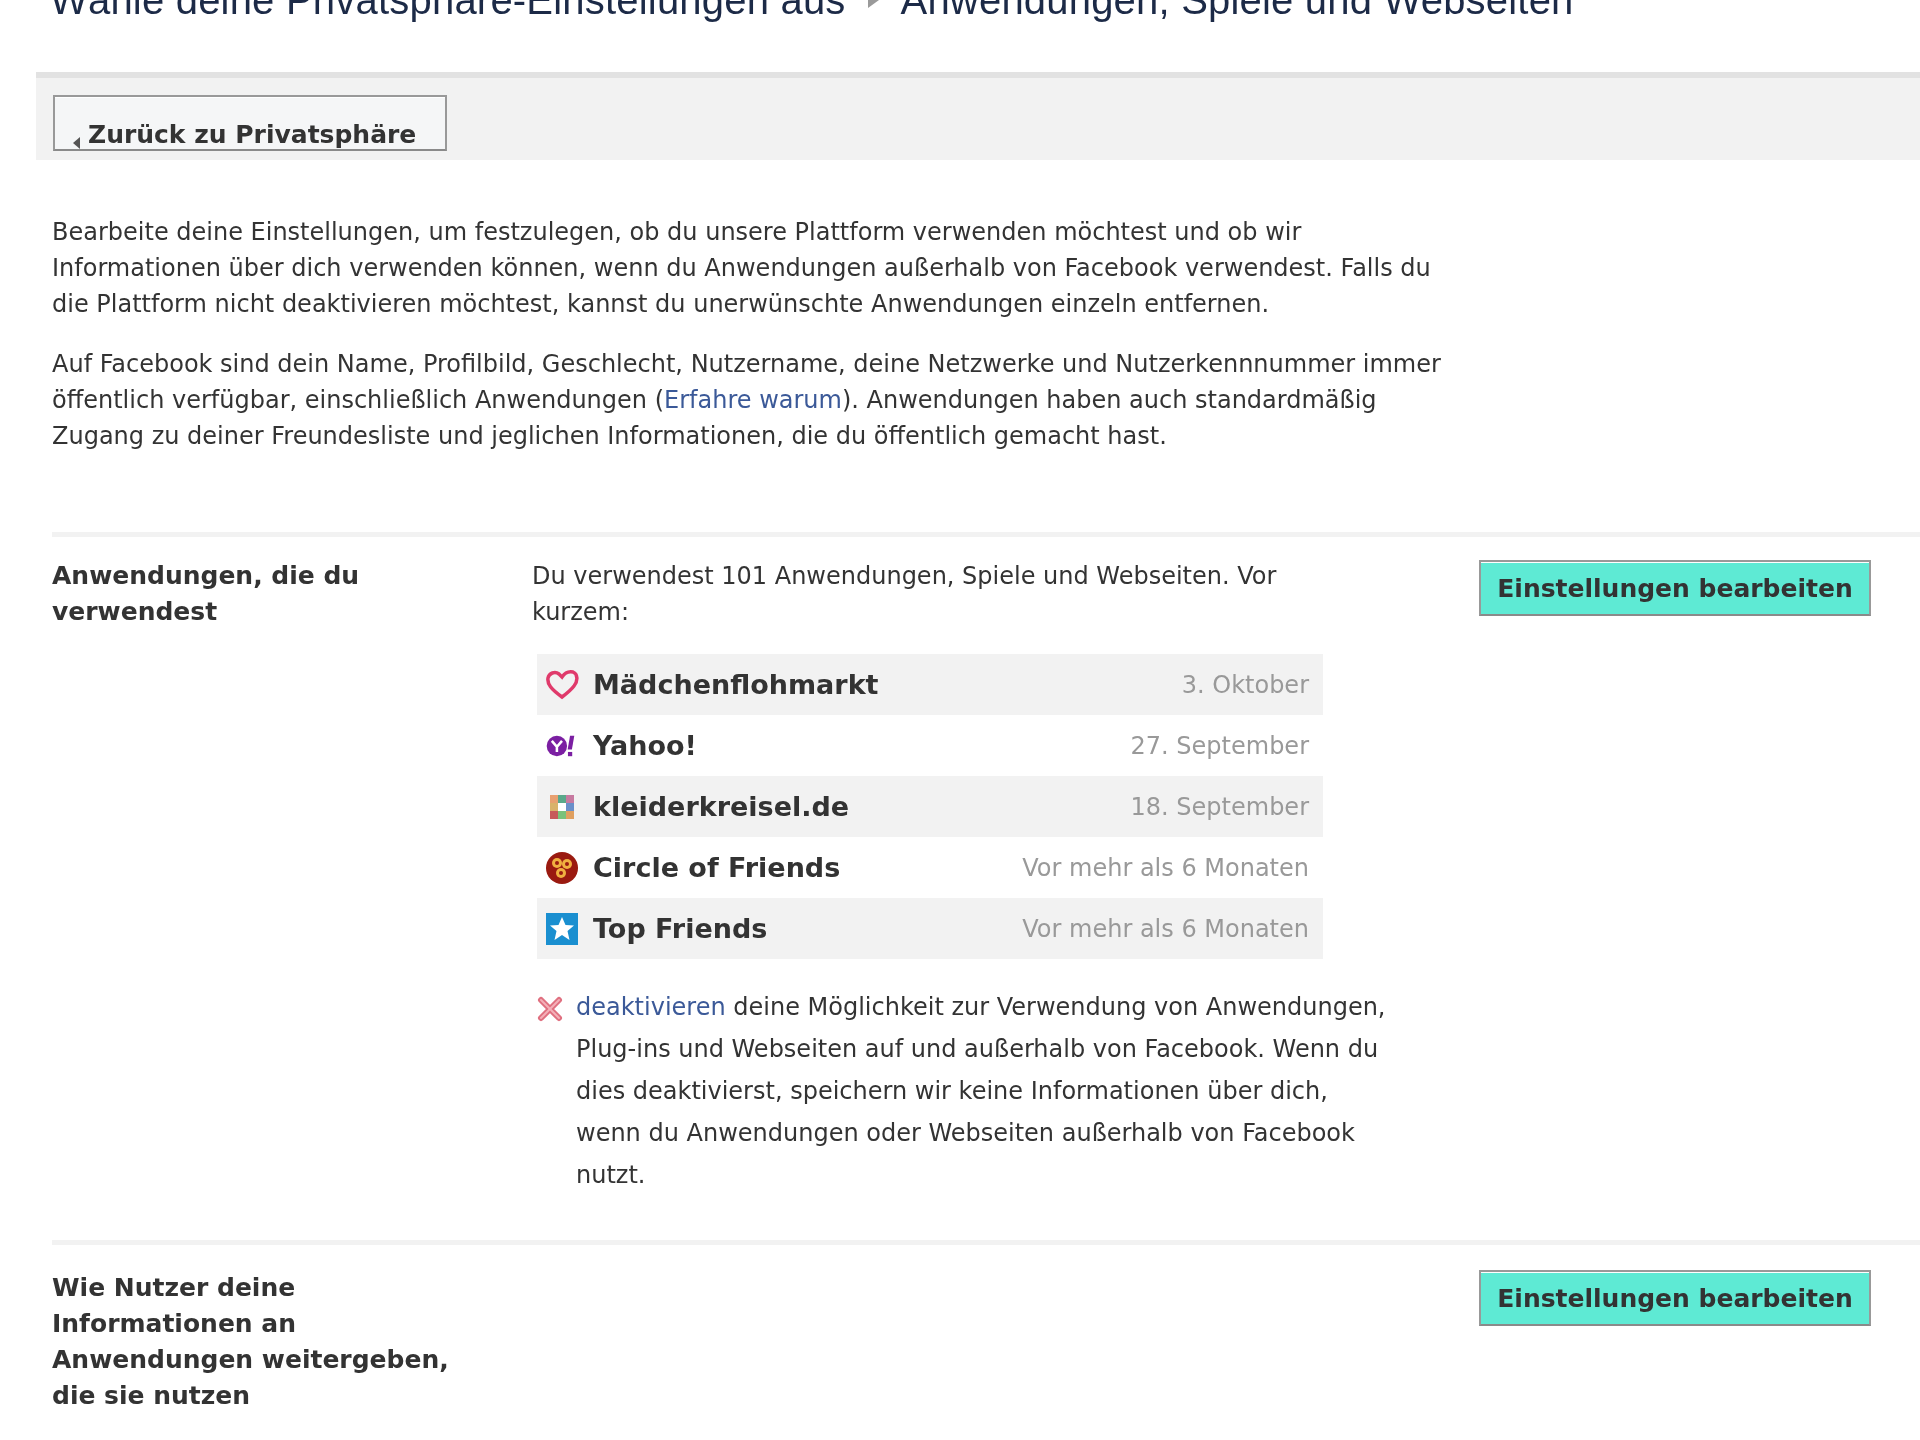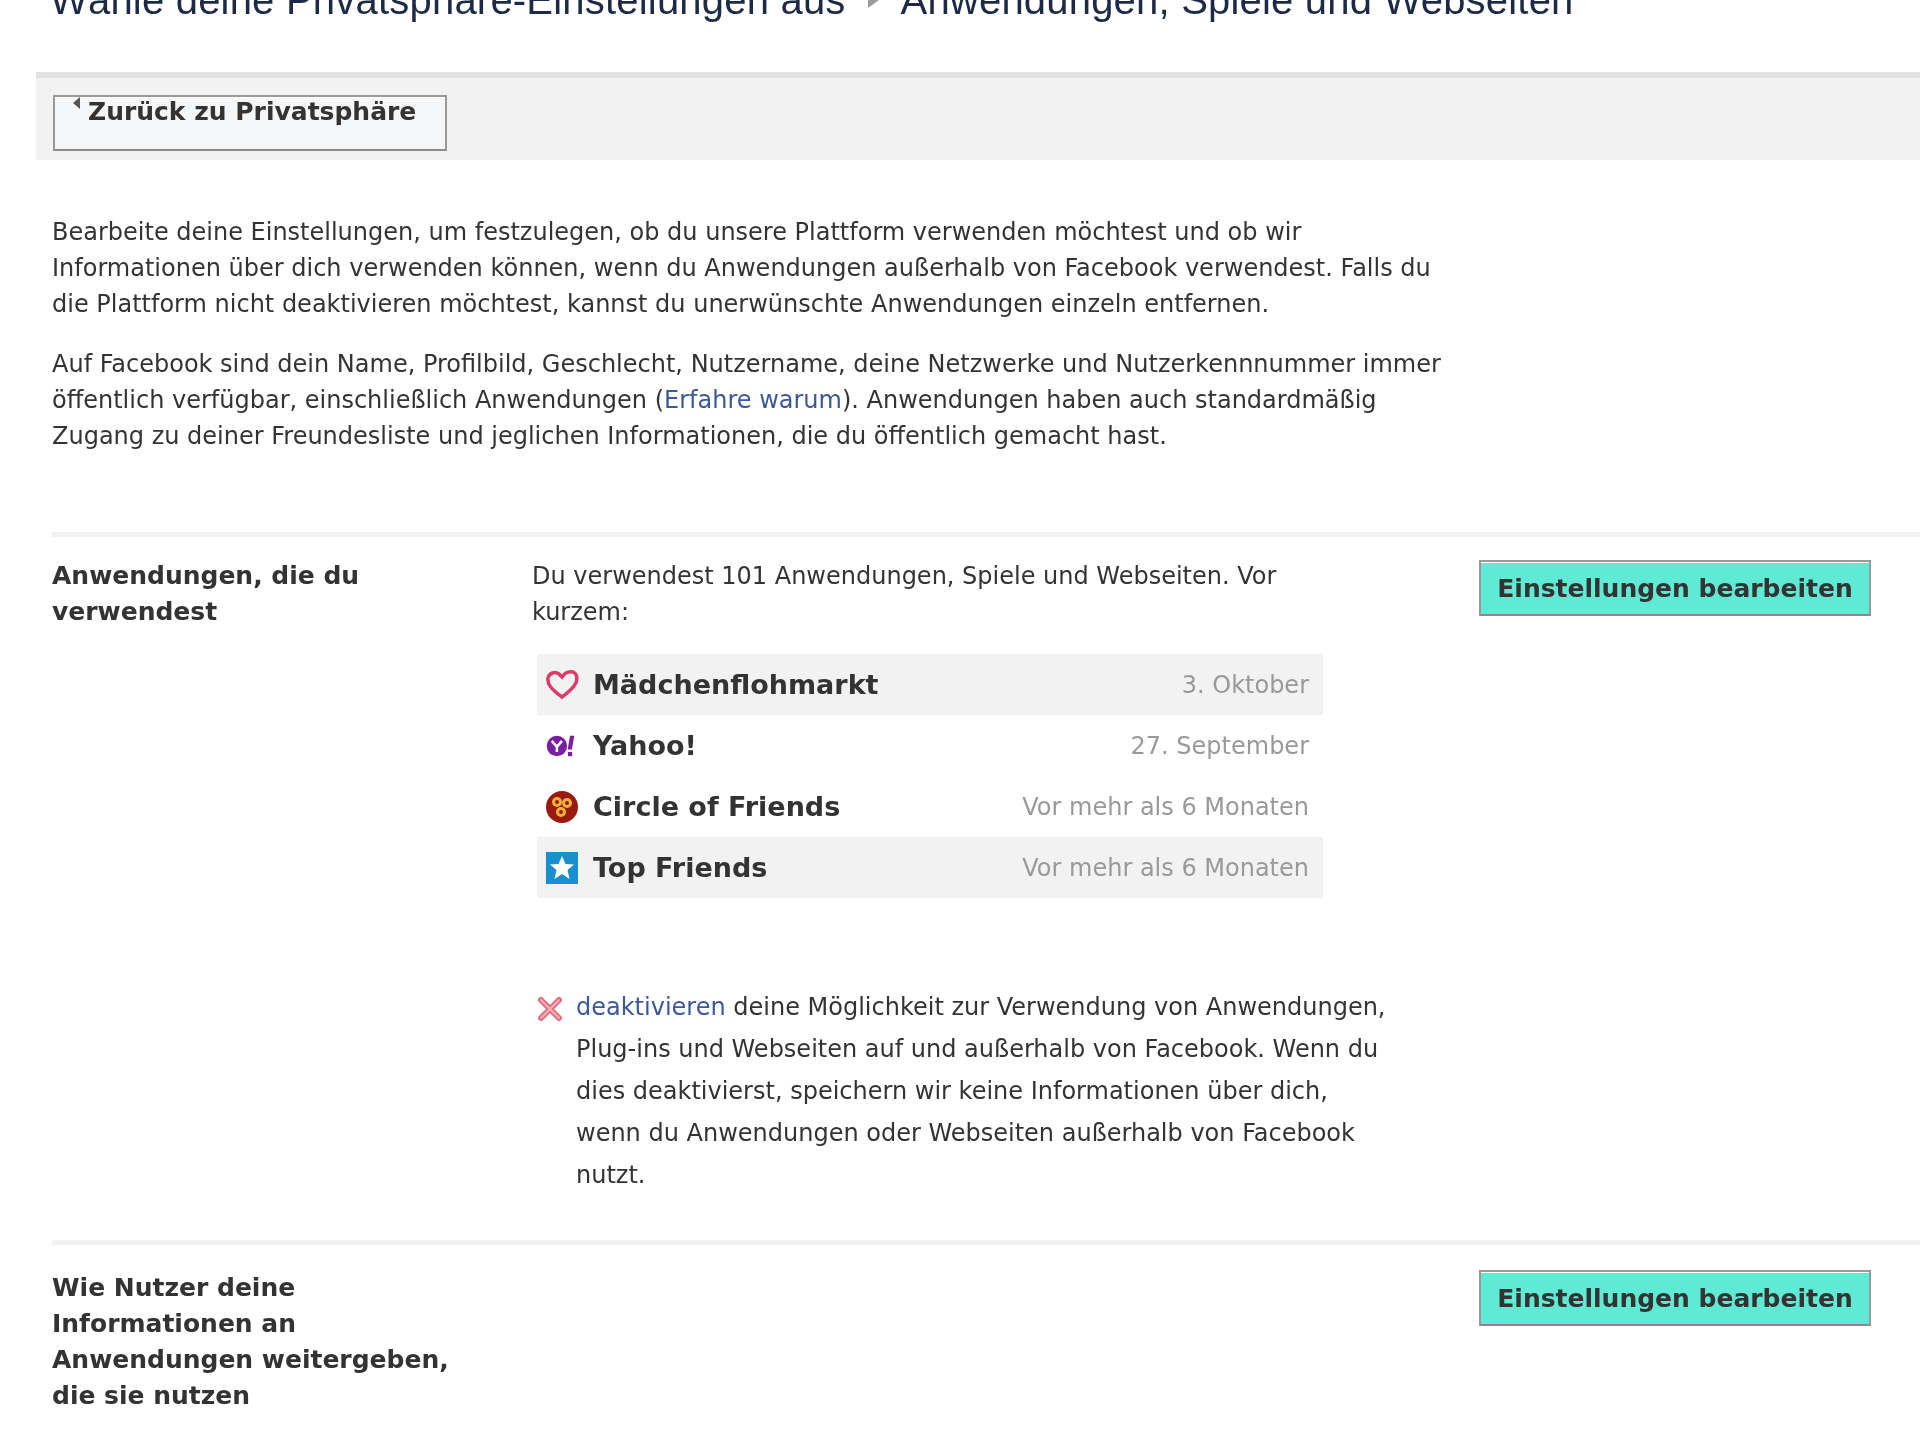--- a/index.html
+++ b/index.html
@@ -54,21 +54,21 @@
       width: 394px;
       background: #f5f6f7;
       border: 2px solid #999999;
       border-bottom-color: #8a8a8a;
       box-shadow: inset 0 1px 0 #ffffff;
       font-family: "DejaVu Sans", sans-serif;
       font-weight: bold;
       font-size: 25px;
       color: #333333;
       display: flex;
-      align-items: flex-start;
+      align-items: flex-end;
       padding-left: 18px;
       cursor: pointer;
     }
     .back-button .chev {
       display: inline-block;
       width: 0; height: 0;
       border-top: 6px solid transparent;
       border-bottom: 6px solid transparent;
       border-right: 7px solid #555;
       margin-right: 8px;
@@ -231,20 +231,37 @@
           <circle cx="14" cy="15" r="12" fill="#7b1fa2"></circle>
           <path d="M8 9 L14 16 L20 9 M14 16 L14 22" stroke="#ffffff" stroke-width="3" fill="none"></path>
           <rect x="30" y="3" width="5" height="16" fill="#7b1fa2" transform="skewX(-10)"></rect>
           <rect x="27" y="22" width="5" height="5" fill="#7b1fa2"></rect>
         </svg>
       </span>
       <span class="app-name">Yahoo!</span>
       <span class="app-date">27. September</span>
     </div>
 
+    <div class="app-row shaded">
+      <span class="app-icon">
+        <svg width="30" height="30" viewBox="0 0 30 30">
+          <rect x="3" y="3" width="8" height="8" fill="#e8a070"></rect>
+          <rect x="11" y="3" width="8" height="8" fill="#5aa88a"></rect>
+          <rect x="19" y="3" width="8" height="8" fill="#c77aa0"></rect>
+          <rect x="3" y="11" width="8" height="8" fill="#d9b26a"></rect>
+          <rect x="11" y="11" width="8" height="8" fill="#ffffff"></rect>
+          <rect x="19" y="11" width="8" height="8" fill="#6a8fc9"></rect>
+          <rect x="3" y="19" width="8" height="8" fill="#c75a5a"></rect>
+          <rect x="11" y="19" width="8" height="8" fill="#7ac27a"></rect>
+          <rect x="19" y="19" width="8" height="8" fill="#e0a060"></rect>
+        </svg>
+      </span>
+      <span class="app-name">kleiderkreisel.de</span>
+      <span class="app-date">18. September</span>
+    </div>
 
     <div class="app-row">
       <span class="app-icon">
         <svg width="34" height="34" viewBox="0 0 34 34">
           <circle cx="17" cy="17" r="16" fill="#9a1a10"></circle>
           <circle cx="12" cy="12" r="5" fill="#f0b040"></circle>
           <circle cx="22" cy="13" r="5" fill="#f0b040"></circle>
           <circle cx="16" cy="22" r="5" fill="#f0b040"></circle>
           <circle cx="12" cy="12" r="2" fill="#9a1a10"></circle>
           <circle cx="22" cy="13" r="2" fill="#9a1a10"></circle>

